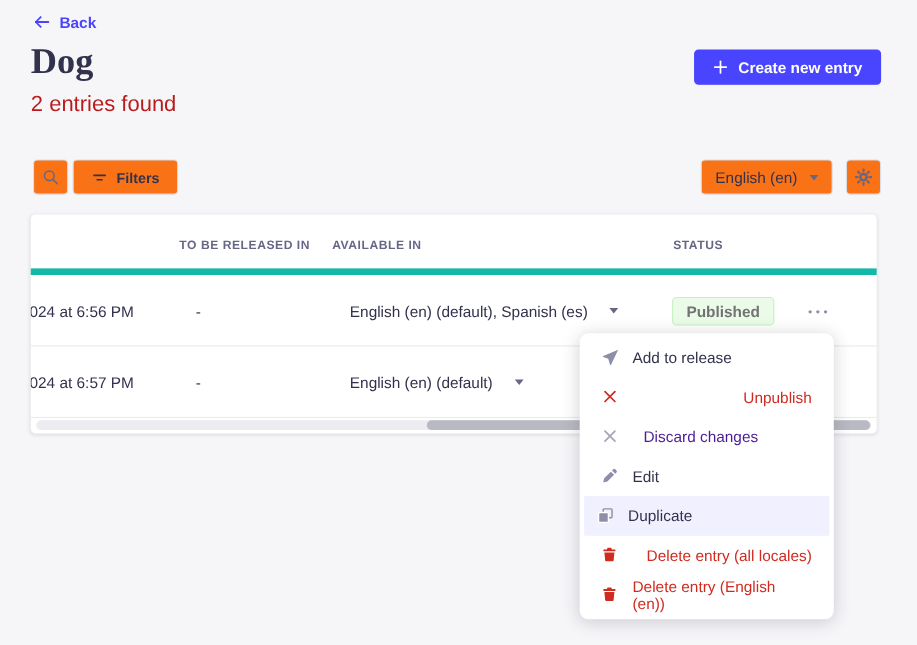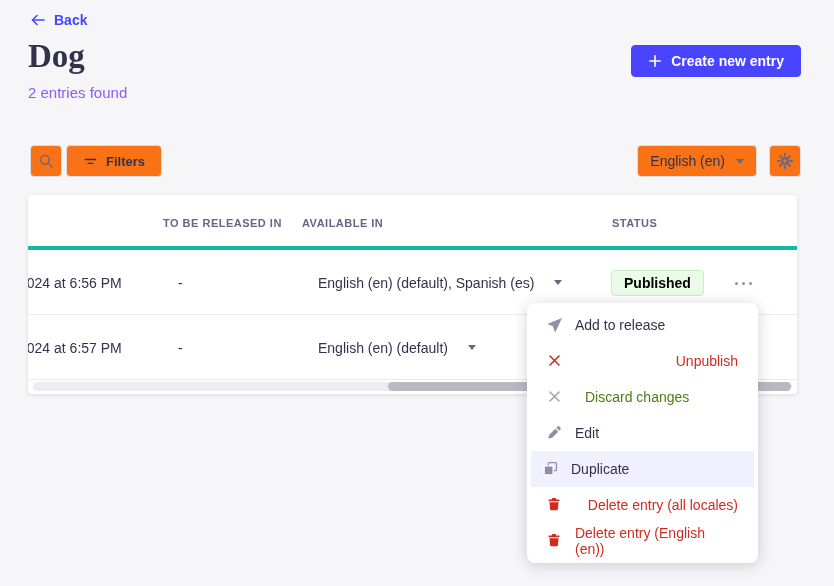--- a/index.html
+++ b/index.html
@@ -17,21 +17,21 @@
     display: inline-flex; align-items: center; gap: 8px;
     color: #4945ff; font-size: 14px; font-weight: 600;
     text-decoration: none; cursor: pointer;
   }
   .page-title {
     position: absolute; top: 36px; left: 28px;
     font-size: 33px; font-weight: 700; color: #32324d; line-height: 40px; font-family: Liberation Serif, serif;
   }
   .page-subtitle {
     position: absolute; top: 84px; left: 28px;
-    font-size: 15px; color: #8b5cf6;
+    font-size: 20px; color: #b91c1c;
   }
   .create-btn {
     position: absolute; top: 45px; right: 33px; height: 32px;
     display: inline-flex; align-items: center; gap: 9px;
     background: #4945ff; border: 1px solid #4945ff; border-radius: 4px;
     color: #fff; font-size: 14px; font-weight: 600;
     padding: 0 16px; cursor: pointer;
   }
   
   .toolbar {
@@ -52,38 +52,38 @@
     width: 0; height: 0; display: inline-block;
     border-left: 4.5px solid transparent; border-right: 4.5px solid transparent;
     border-top: 5.5px solid #666687;
   }
   
   .table-card {
     position: absolute; top: 195px; left: 28px; width: 769px; height: 199px;
     background: #fff; border-radius: 4px;
     box-shadow: 0 1px 4px rgba(33,33,52,.12);
   }
-  .thead { position: relative; height: 55px; border-bottom: 4px solid #14b8a6; }
+  .thead { position: relative; height: 55px; border-bottom: 6px solid #14b8a6; }
   .th {
     position: absolute; top: 0; height: 55px; display: flex; align-items: center;
     font-size: 11px; font-weight: 700; letter-spacing: .045em; color: #666687;
   }
   .th-release { left: 135px; }
   .th-available { left: 274px; }
   .th-status { left: 584px; }
   .trow { position: relative; height: 65px; border-bottom: 1px solid #eaeaef; cursor: pointer; }
   .cell { position: absolute; top: 0; height: 65px; display: flex; align-items: center; font-size: 14px; color: #32324d; }
   .cell-date { left: 0; width: 103px; overflow: hidden; }
   .cell-date span { white-space: nowrap; margin-left: -9px; }
   .cell-dash { left: 150px; }
   .cell-locales { left: 290px; gap: 20px; align-items: center; }
   .status-badge {
     display: inline-flex; align-items: center; height: 26px; padding: 0 12px;
     background: #eafbe7; border: 1px solid #c6f0c2; border-radius: 4px;
-    color: #000000; font-size: 14px; font-weight: 700;
+    color: #737373; font-size: 14px; font-weight: 700;
   }
   .cell-status { left: 583px; }
   .more-btn {
     position: absolute; left: 700px; top: 21px; width: 30px; height: 24px;
     display: flex; align-items: center; justify-content: center; gap: 4px;
     background: transparent; border: none; cursor: pointer;
   }
   .more-btn i { width: 3px; height: 3px; border-radius: 50%; background: #8e8ea9; }
   
   .hscroll {
@@ -100,21 +100,21 @@
     background: #fff; border-radius: 8px; padding: 4px 0;
     box-shadow: 0 2px 15px rgba(33,33,52,.2); z-index: 10;
   }
   .menu-item {
     height: 36px; display: flex; align-items: center; gap: 12px;
     padding: 0 20px; font-size: 14px; color: #32324d; cursor: pointer;
   }
   .menu-item .mi-icon { display: inline-flex; width: 16px; height: 16px; color: #8e8ea9; }
   .menu-item.danger { color: #d02b20; justify-content: space-between; }
   .menu-item.danger .mi-icon { color: #d02b20; }
-  .menu-item.disabled { color: #4d7c0f; cursor: default; gap: 22px; }
+  .menu-item.disabled { color: #4c1d95; cursor: default; gap: 22px; }
   .menu-item.disabled .mi-icon { color: #a5a5ba; }
   .menu-item.highlighted { background: #f0f0ff; border-radius: 1px; margin: 0 4px; padding: 0 12px; }
   svg { display: block; }
 </style>
 </head>
 <body>
 
 <a class="back-link">
   <span>
     <svg viewBox="0 0 16 16" width="16" height="16" fill="none" stroke="#4945ff" stroke-width="1.6" stroke-linecap="round" stroke-linejoin="round">

